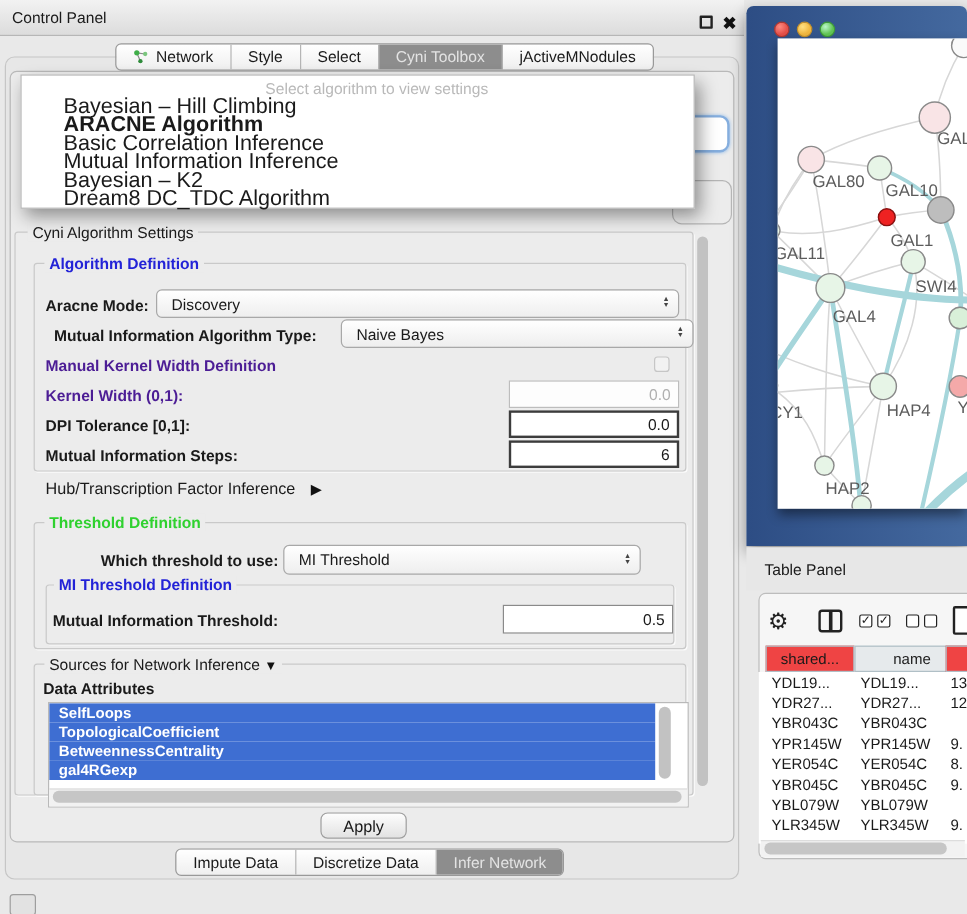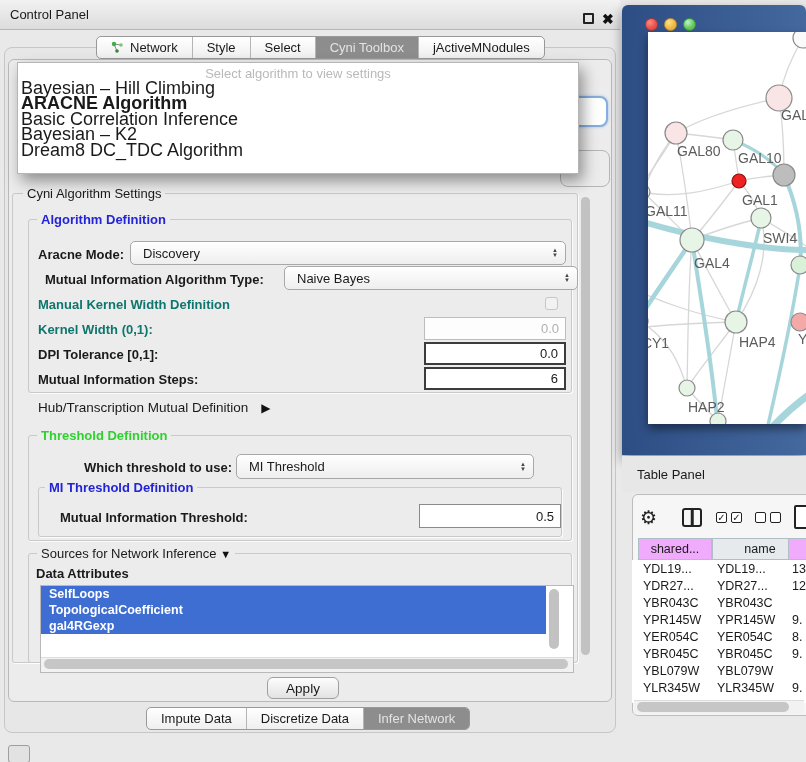--- a/index.html
+++ b/index.html
@@ -24,41 +24,41 @@
   .tab { display:flex; align-items:center; justify-content:center; font-size:13px;
     padding:0 14px; border-right:1px solid #b5b5b5; white-space:nowrap; }
   .tab:last-child { border-right:none; }
   .tab.sel { background:#8d8d8d; color:#e3e3e3; }
   .top-tabs { left:96px; top:36px; }
   .bottom-tabs { left:146px; top:707px; }
   .net-ico { width:13px; height:13px; margin-right:6px; }
 
   
   .dropdown { left:17px; top:62px; width:562px; height:112px; background:#fff;
-    border:1px solid #b5b5b5; box-shadow:4px 7px 14px rgba(0,0,0,0.40); z-index:50; }
+    border:1px solid #b5b5b5; box-shadow:4px 7px 14px rgba(0,0,0,0.40); z-index:50;padding-left:32px; }
   .dd-ph { text-align:center; color:#b9b9b9; font-size:13px; padding-top:3px; height:18px; }
   .dd-item { font-size:18px; height:15.4px; line-height:15.4px; padding-left:3px; }
   .dd-item.bold { font-weight:bold; }
 
   
   .ghost-combo { left:556px; top:96px; width:52px; height:31px; border:2px solid #85aede;
     border-radius:8px; background:#fff; box-shadow:0 0 3px #9cc0e8; z-index:10; }
   .ghost-box { left:560px; top:150px; width:50px; height:37px; border:1px solid #b5b5b5;
     border-radius:8px; background:#ececec; z-index:10; }
 
   
   .grp { border:1px solid #c9c9c9; border-radius:3px;
     box-shadow:1px 1px 0 rgba(255,255,255,0.8); }
   .grp-label { position:absolute; top:-8px; background:#ececec; padding:0 4px;
     font-size:13px; white-space:nowrap; }
   .lbl-blue { color:#2323d7; font-weight:bold; }
   .lbl-green { color:#2fd12f; font-weight:bold; }
 
   .flabel { position:absolute; font-size:13px; font-weight:bold; white-space:nowrap; }
-  .flabel.dis { color:#0f766e; }
+  .flabel.dis { color:#4c1d95; }
   .plain { font-weight:normal; }
 
   .combo { position:absolute; border:1px solid #a8a8a8; border-radius:5px;
     background:linear-gradient(#ffffff,#eeeeee); font-size:13px;
     display:flex; align-items:center; padding-left:12px; }
   .spin { position:absolute; right:7px; top:50%; transform:translateY(-50%);
     display:flex; flex-direction:column; font-size:6px; line-height:5px; color:#444; }
 
   .tfield { position:absolute; background:#fff; font-size:13px;
     display:flex; align-items:center; justify-content:flex-end; padding-right:6px; }
@@ -105,21 +105,21 @@
     border:1px solid #bdbdbd; border-radius:6px; }
   .gear { left:640px; top:506px; font-size:19px; color:#222; }
   .colico { left:682px; top:508px; width:20px; height:19px; border:2.5px solid #222; border-radius:3px; }
   .colico div { position:absolute; left:50%; top:0; width:2.5px; height:100%; background:#222; transform:translateX(-50%); }
   .cbico { position:absolute; width:11px; height:11px; border:1.6px solid #222; border-radius:2px;
     font-size:10px; line-height:9px; text-align:center; color:#222; background:#fff; }
   .docico { left:794px; top:505px; width:19px; height:24px; border:2px solid #222; border-radius:2px; background:#fff; }
 
   .th { position:absolute; top:538px; height:22px; border:1px solid #b0bfc6;
     display:flex; align-items:center; justify-content:center; font-size:12.5px; }
-  .th.blue { background:#f0abfc; }
+  .th.blue { background:#ef4444; }
   .th.gray { background:#e6eaec; }
   .trow-cell { position:absolute; font-size:12.5px; white-space:nowrap; }
 
   .net-label { font-size:14px; fill:#5c5c5c; font-family:"Liberation Sans",sans-serif; }
 </style>
 </head>
 <body>
 
 <div class="abs cp-titlebar">
   <span>Control Panel</span>
@@ -156,20 +156,21 @@
 </div>
 
 <div class="abs ghost-combo"></div>
 <div class="abs ghost-box"></div>
 
 <div class="abs dropdown">
   <div class="dd-ph">Select algorithm to view settings</div>
   <div class="dd-item">Bayesian – Hill Climbing</div>
   <div class="dd-item bold">ARACNE Algorithm</div>
   <div class="dd-item">Basic Correlation Inference</div>
+  <div class="dd-item">Mutual Information Inference</div>
   <div class="dd-item">Bayesian – K2</div>
   <div class="dd-item">Dream8 DC_TDC Algorithm</div>
 </div>
 
 <div class="abs grp" style="left:12px; top:193px; width:566px; height:470px;">
   <span class="grp-label" style="left:10px;">Cyni Algorithm Settings</span>
 </div>
 
 <div class="abs vthumb" style="left:581px; top:197px; width:9px; height:458px;"></div>
 
@@ -207,55 +208,56 @@
 <div class="tfield strong" style="left:424px; top:342px; width:142px; height:23px;">
   <span>0.0</span>
 </div>
 
 <span class="flabel" style="left:38px; top:372px;">Mutual Information Steps:</span>
 <div class="tfield strong" style="left:424px; top:367px; width:142px; height:23px;">
   <span>6</span>
 </div>
 
 <span class="flabel plain" style="left:38px; top:400px; font-size:13.5px;">
-  <span>Hub/Transcription Mutual Definition</span>
+  <span>Hub/Transcription Factor Inference</span>
   <span class="tri" style="margin-left:9px; font-size:12px;">▶</span>
 </span>
 
 <div class="abs grp" style="left:28px; top:435px; width:544px; height:106px;">
   <span class="grp-label lbl-green" style="left:8px;">Threshold Definition</span>
 </div>
 <span class="flabel" style="left:84px; top:460px;">Which threshold to use:</span>
 <div class="combo" style="left:236px; top:454px; width:298px; height:25px;">
   <span>MI Threshold</span>
   <span class="spin">
       <span>▲</span>
       <span>▼</span>
     </span>
 </div>
 
 <div class="abs grp" style="left:38px; top:487px; width:524px; height:50px;">
   <span class="grp-label lbl-blue" style="left:6px;">MI Threshold Definition</span>
 </div>
-<span class="flabel" style="left:60px; top:510px;">Mutual Information Threshold:</span>
+<span class="flabel" style="left:44px; top:510px;">Mutual Information Threshold:</span>
 <div class="tfield mid" style="left:419px; top:504px; width:142px; height:24px;">
   <span>0.5</span>
 </div>
 
 <div class="abs grp" style="left:28px; top:553px; width:544px; height:110px;">
   <span class="grp-label plain" style="left:8px; font-weight:normal;">
     <span>Sources for Network Inference</span>
     <span class="tri" style="font-size:11px;">▼</span>
   </span>
 </div>
 <span class="flabel" style="left:36px; top:566px;">Data Attributes</span>
 
 <div class="abs attr-list">
   <div class="attr-item">SelfLoops</div>
   <div class="attr-item">TopologicalCoefficient</div>
+  <div class="attr-item">BetweennessCentrality</div>
   <div class="attr-item">gal4RGexp</div>
 </div>
 <div class="abs vthumb" style="left:549px; top:589px; width:10px; height:60px;"></div>
 <div class="abs hscroll" style="left:41px; top:657px; width:532px; height:15px;"></div>
 <div class="abs hthumb" style="left:44px; top:659px; width:524px; height:10px;"></div>
 
 <div class="abs apply-btn">
   <span>Apply</span>
 </div>
 

